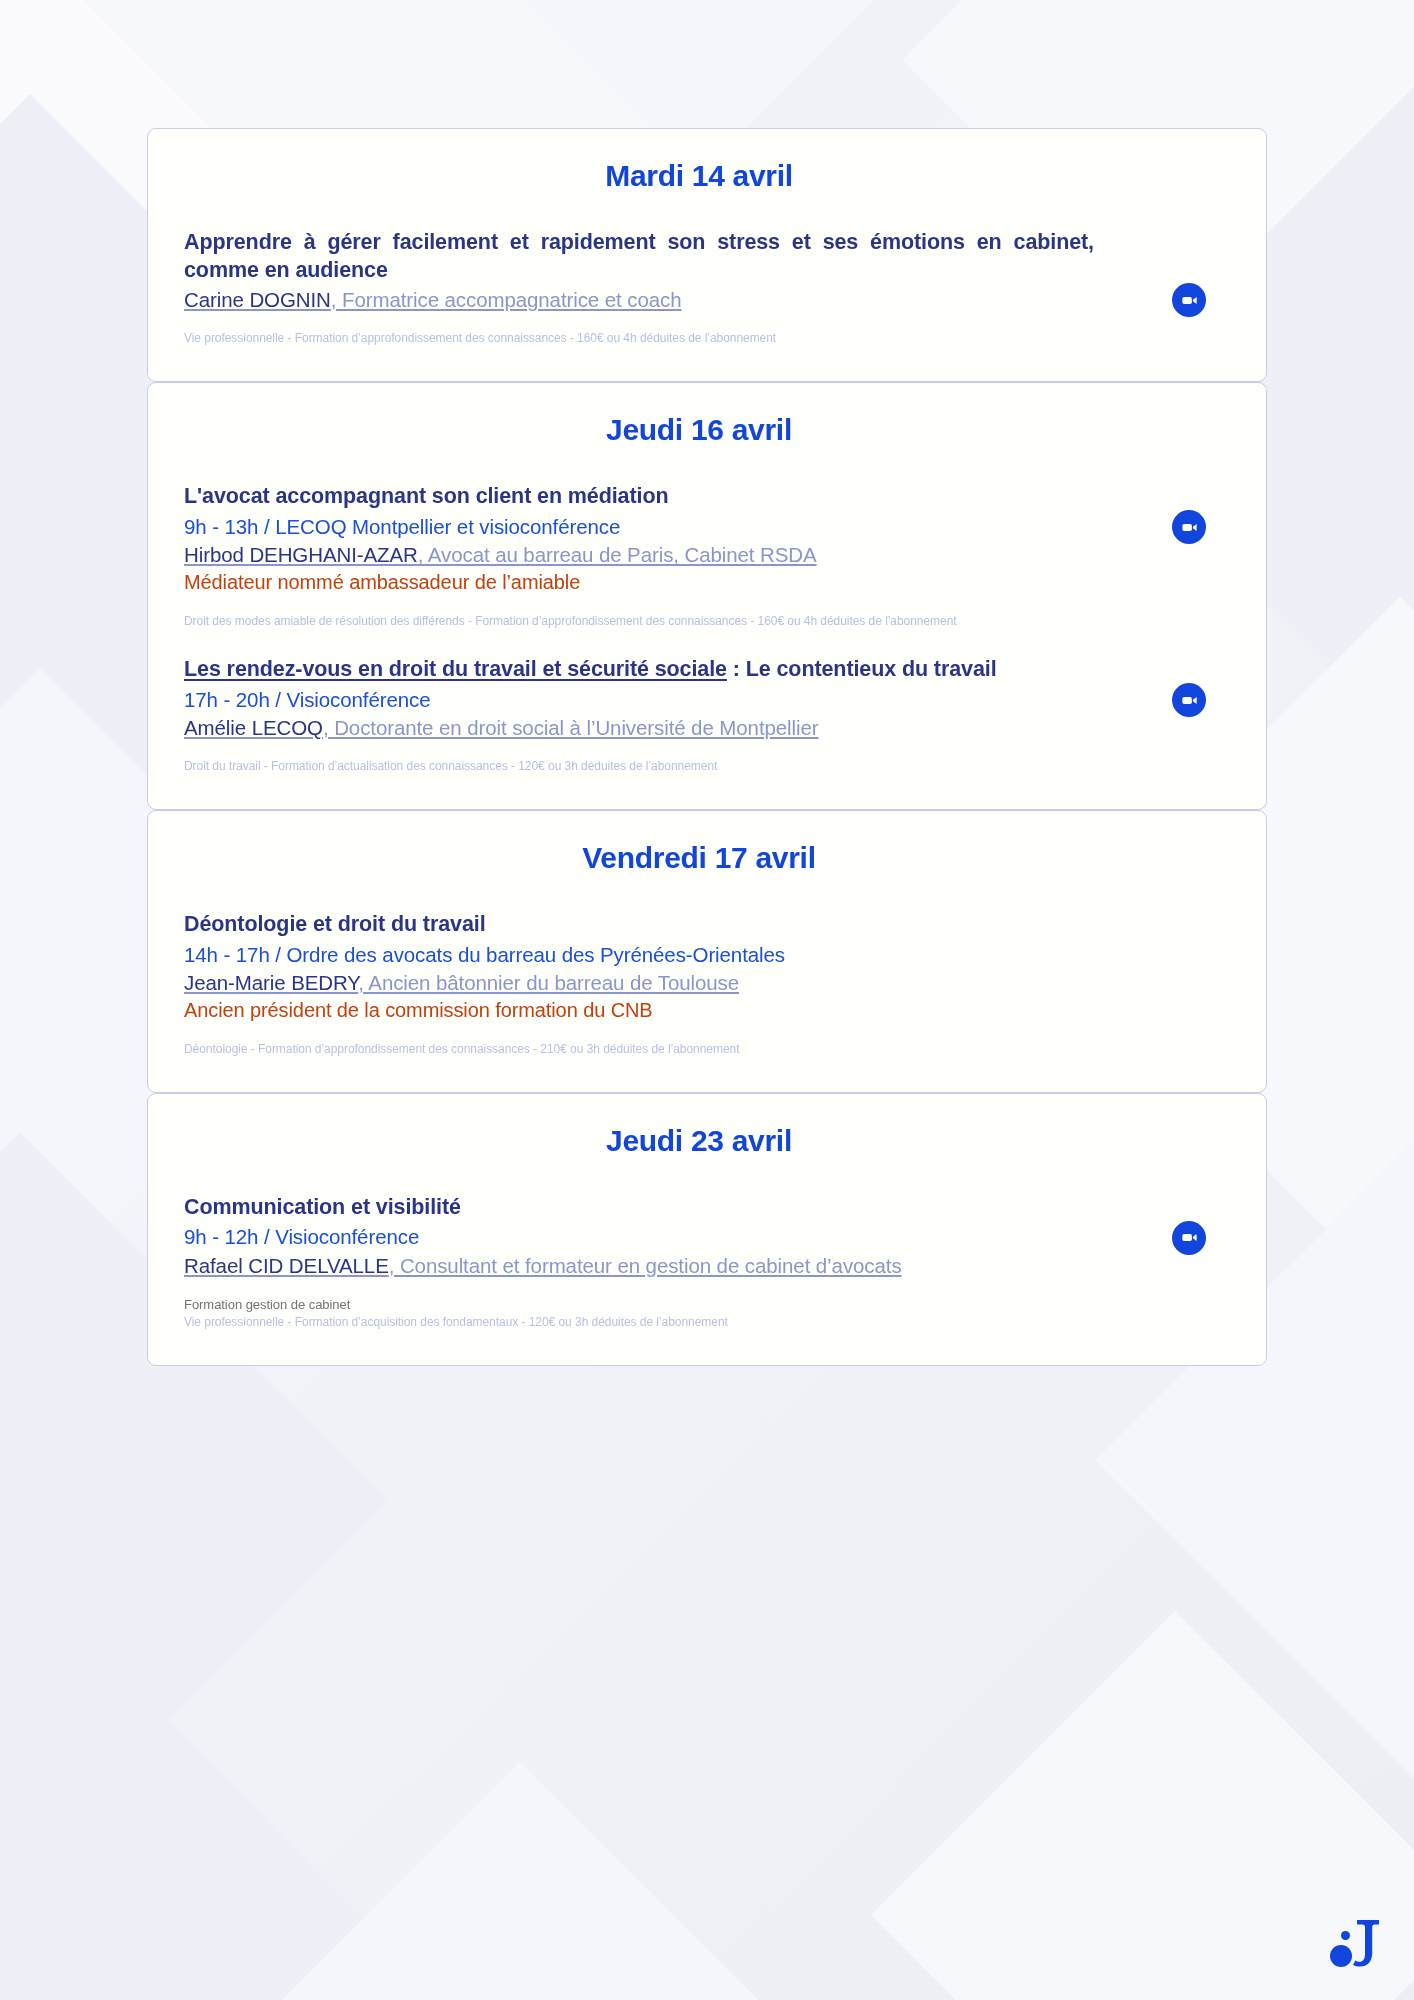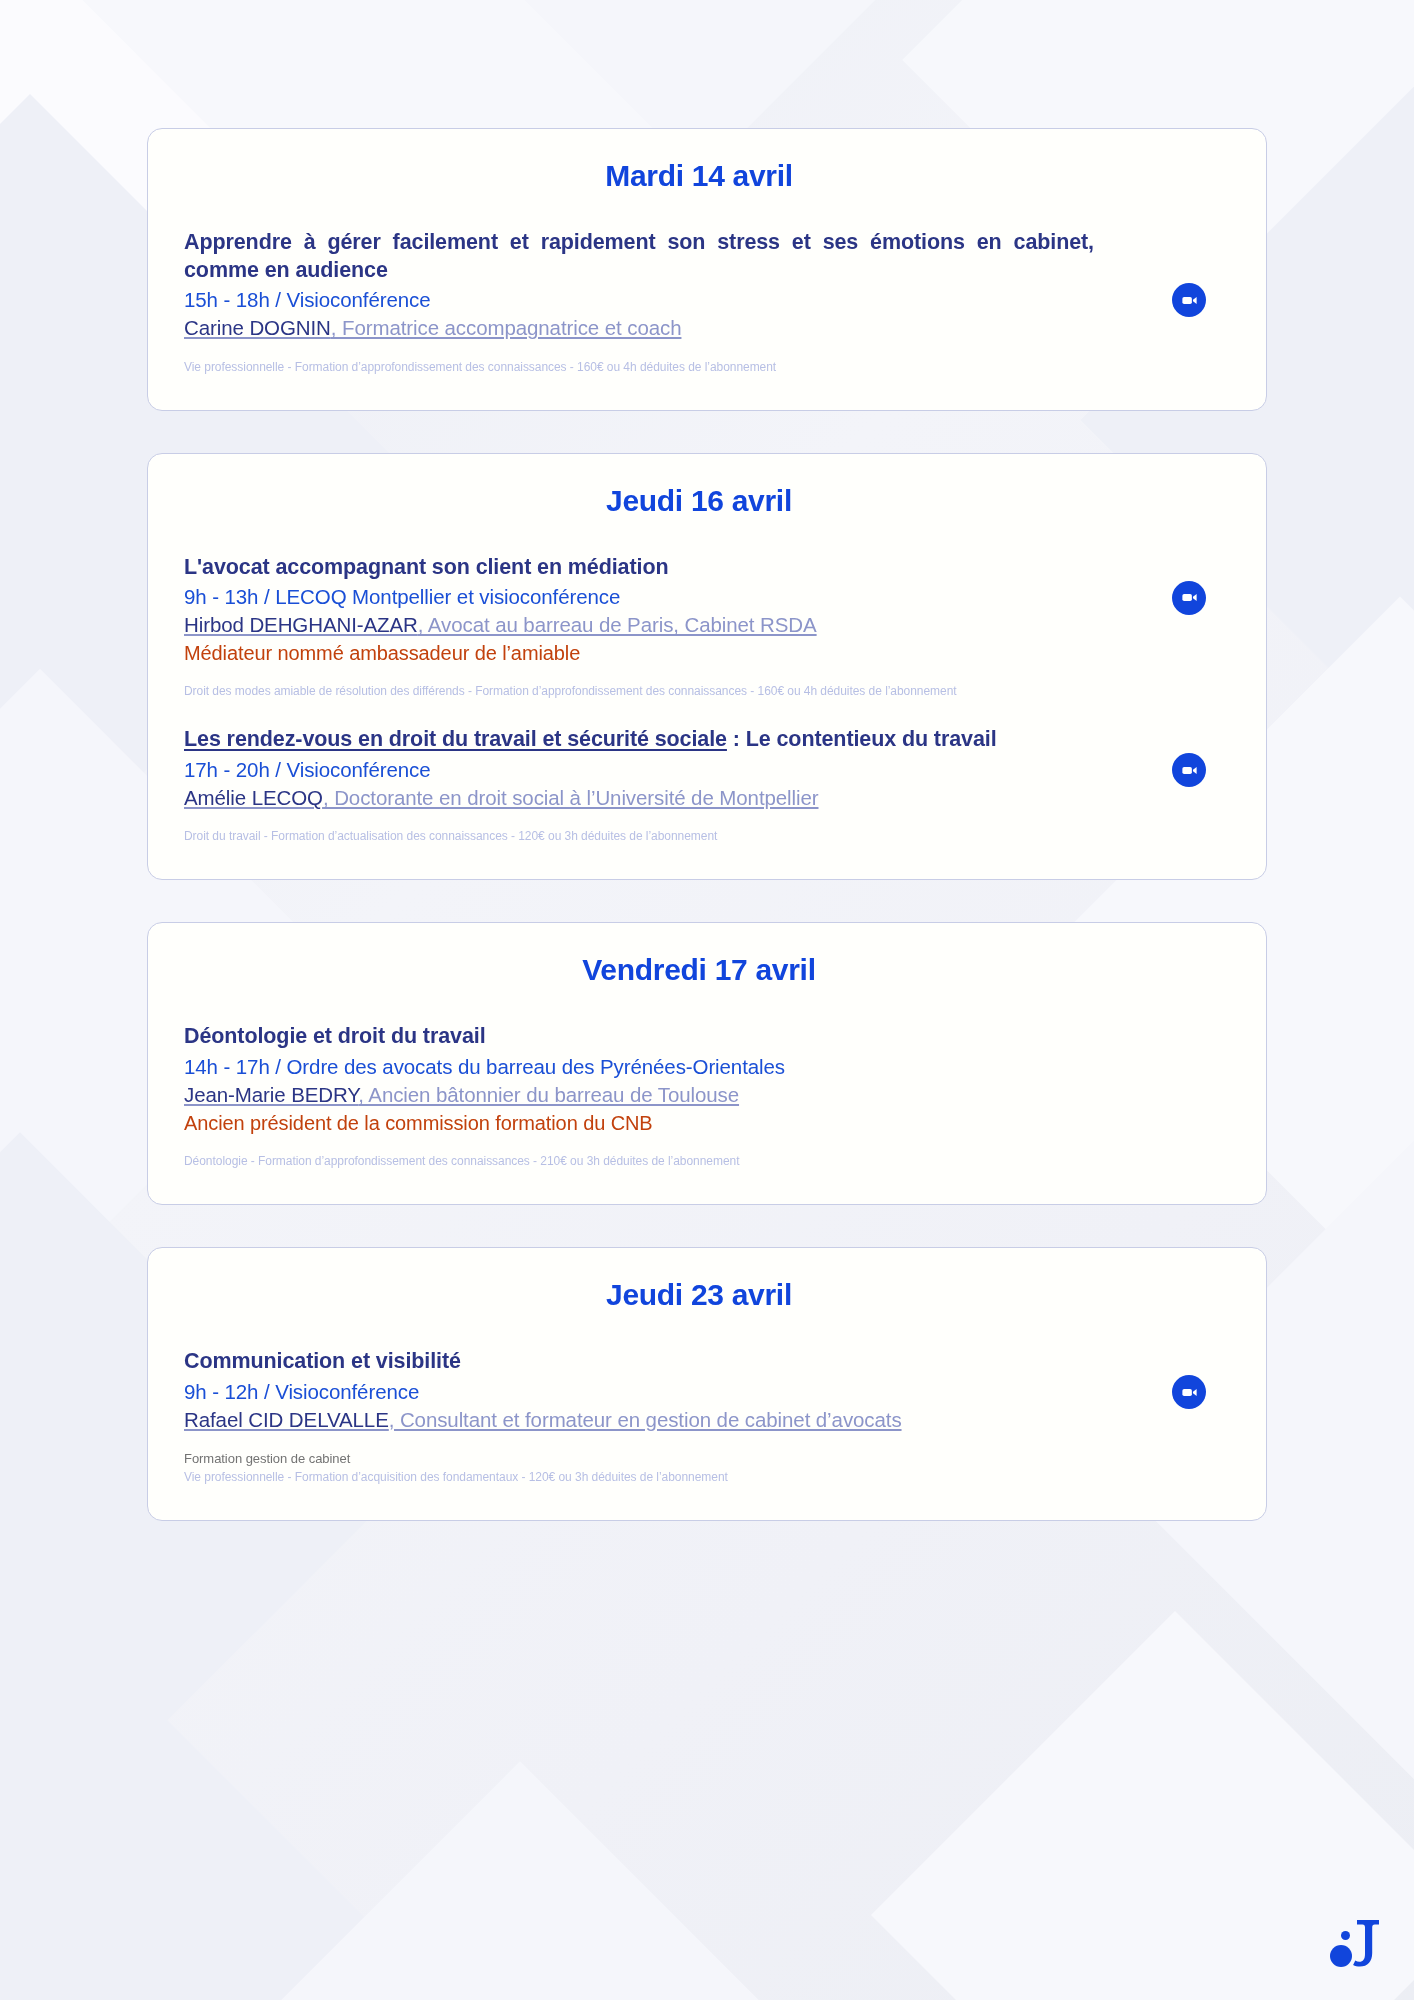--- a/index.html
+++ b/index.html
@@ -47,23 +47,22 @@
     position: absolute;
     left: 147px;
     top: 128px;
     width: 1120px;
   }
 
   
   .card {
     background: #fffffc;
     border: 1.5px solid #c8cde6;
-    border-radius: 15px;
+    border-radius: 9px;
     padding: 30px 52px 34px 36px;
-    margin-bottom: 42px;
     position: relative;
   }
 
   .card-date {
     text-align: center;
     color: #1145dc;
     font-size: 30px;
     font-weight: bold;
     letter-spacing: -0.3px;
     margin-bottom: 36px;
@@ -171,21 +170,20 @@
   <div class="diamond pale" style="left:-130px;  top:1720px; width:420px;  height:420px;"></div>
   <div class="diamond softer" style="left:330px;   top:1840px; width:380px;  height:380px;"></div>
 </div>
 
 <div class="page">
   <div class="cards">
       <div class="card">
         <div class="card-date">Mardi 14 avril</div>
         <div class="session">
           <div class="s-title justify">Apprendre à gérer facilement et rapidement son stress et ses émotions en cabinet, comme en audience</div>
-          <div class="s-when">15h - 18h / Visioconférence</div>
           <div class="s-speaker"><span class="name">Carine DOGNIN</span><span>, Formatrice accompagnatrice et coach</span></div>
           <div class="s-meta">Vie professionnelle - Formation d’approfondissement des connaissances - 160€ ou 4h déduites de l’abonnement</div>
           <div class="video-badge" style="top: 54px;">
             <svg viewBox="0 0 24 24" width="19" height="19" aria-hidden="true">
               <rect x="3" y="7.5" width="12" height="9" rx="2.2" fill="#ffffff"></rect>
               <path d="M16.4 11 L21 7.6 v8.8 L16.4 13 Z" fill="#ffffff"></path>
             </svg>
           </div>
         </div>
       </div>

